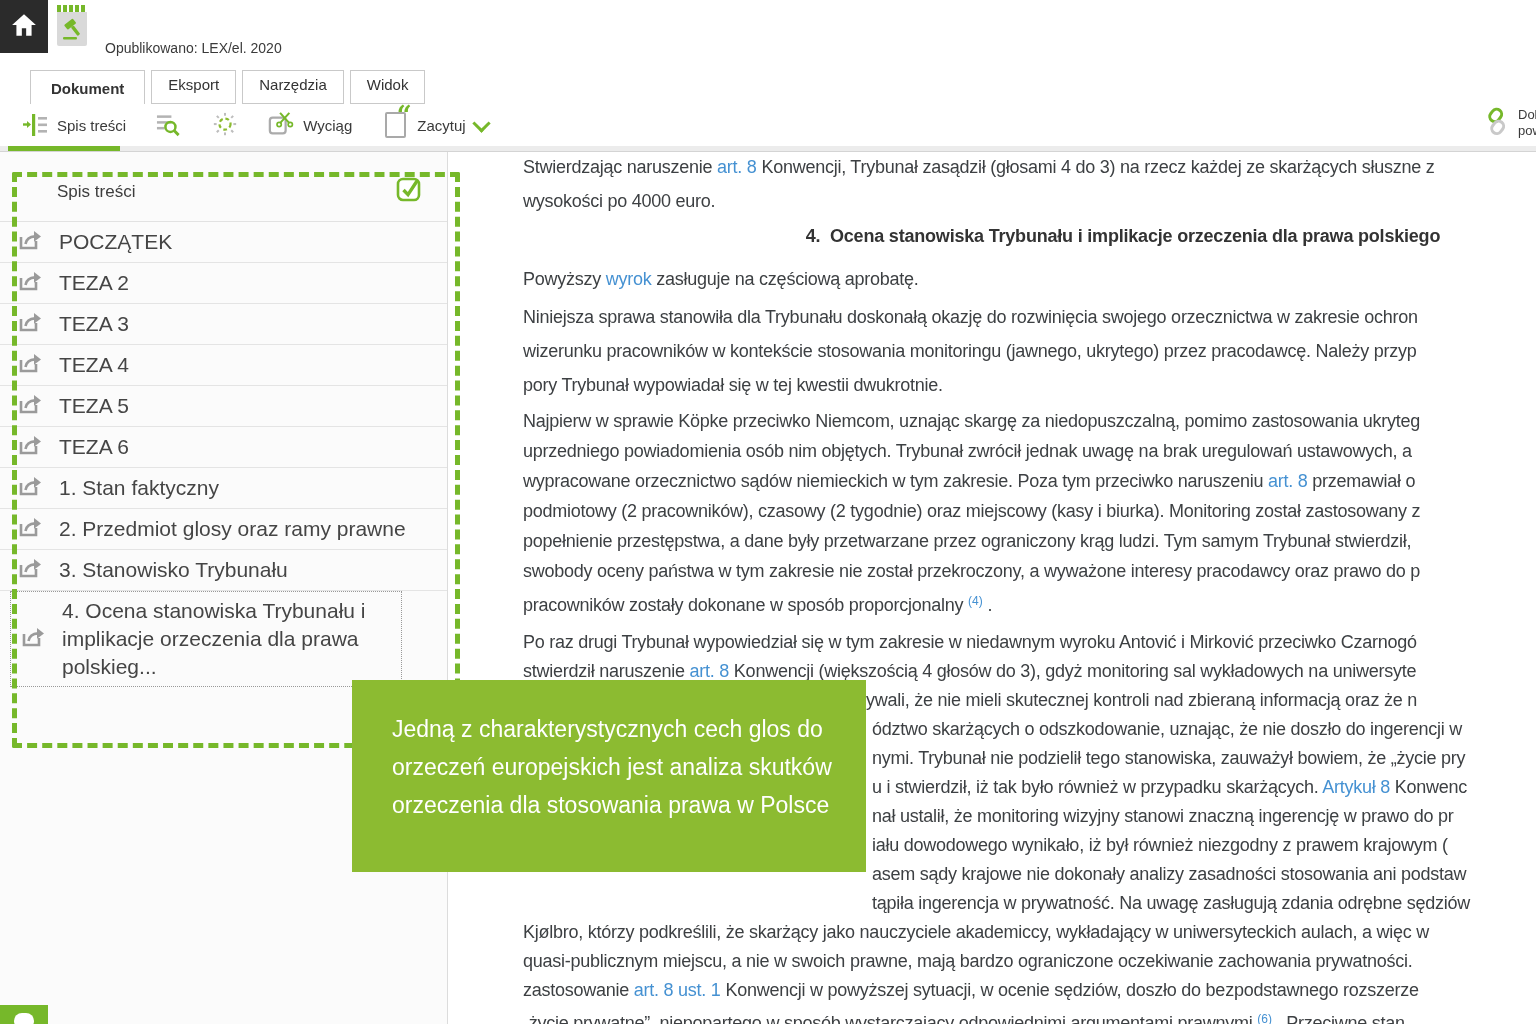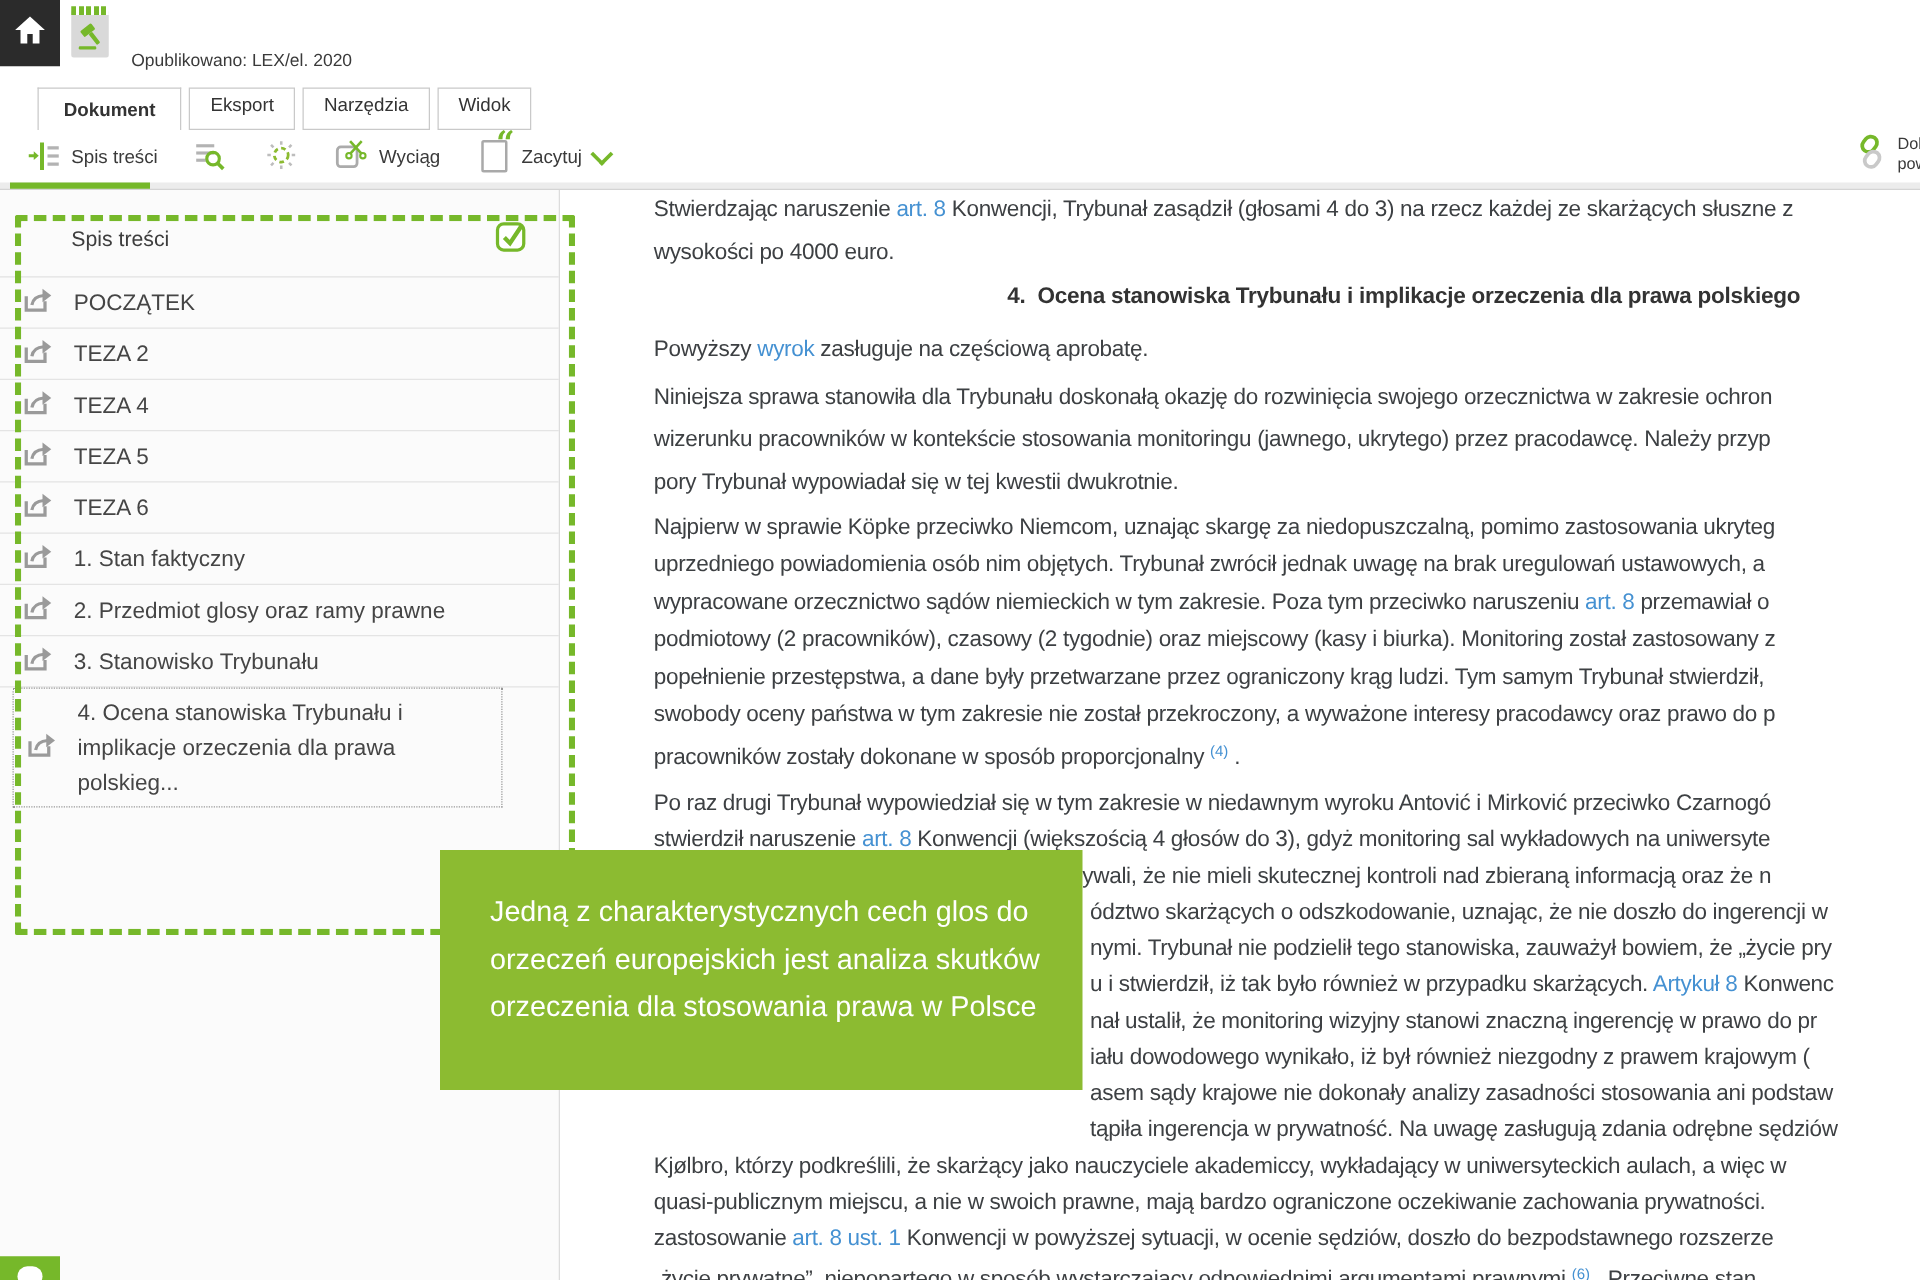--- a/index.html
+++ b/index.html
@@ -44,21 +44,21 @@
   .sidebar{position:absolute;left:0;top:152px;width:448px;height:872px;background:#fbfbfb;
     border-right:1px solid #dcdcdc;box-sizing:border-box}
   .sb-header{position:relative;height:69px;border-bottom:1px solid #e2e2e2}
   .sb-title{position:absolute;left:57px;top:30px;font-size:17px;color:#3d3d3d}
   .sb-check{position:absolute;right:24px;top:24px;cursor:pointer}
   .sb-item{display:flex;align-items:center;min-height:41px;border-bottom:1px solid #e4e4e4;
     padding:0 10px;box-sizing:border-box;cursor:pointer}
   .sb-item:last-child{border-bottom:none;min-height:64px}
   .sb-item .inner{display:flex;align-items:center;gap:15px;padding:3px 8px;width:100%;box-sizing:border-box}
   .sb-item.focus .inner{border:1px dotted #999;width:auto;max-width:392px;padding:5px 10px}
-  .sb-label{font-size:18px;color:#454545;white-space:nowrap}
+  .sb-label{font-size:21px;color:#454545;white-space:nowrap}
   .sb-item.focus .sb-label{white-space:normal;line-height:28px}
   .jump-ic{flex:none}
   
   .coach{position:absolute;left:12px;top:172px;width:448px;height:576px;box-sizing:border-box;
     border:5px dashed var(--accent);border-radius:2px;z-index:6;pointer-events:none}
   .callout{position:absolute;left:352px;top:680px;width:514px;height:192px;box-sizing:border-box;
     background:var(--callout);color:#fff;z-index:20;padding:30px 28px 0 40px;
     font-size:23px;line-height:38px}
   
   .docpane{position:absolute;left:470px;top:152px;width:1253px;height:872px;overflow:hidden;background:#fff}
@@ -212,20 +212,32 @@
       <div class="sb-item">
         <div class="inner">
   <span class="jump-ic">
     <svg width="26" height="22" viewBox="0 0 26 22">
       <path d="M3 8 v11 h15 v-7" fill="none" stroke="#9a9a9a" stroke-width="2.6"></path>
       <path d="M7.5 15 C8.5 9.5 13 7.6 17 7.4" fill="none" stroke="#9a9a9a" stroke-width="2.6"></path>
       <path d="M16 2 l7 5.4 -7 5.4 z" fill="#9a9a9a"></path>
     </svg>
   </span>
 <span class="sb-label">TEZA 2</span>
+        </div>
+      </div>
+      <div class="sb-item">
+        <div class="inner">
+  <span class="jump-ic">
+    <svg width="26" height="22" viewBox="0 0 26 22">
+      <path d="M3 8 v11 h15 v-7" fill="none" stroke="#9a9a9a" stroke-width="2.6"></path>
+      <path d="M7.5 15 C8.5 9.5 13 7.6 17 7.4" fill="none" stroke="#9a9a9a" stroke-width="2.6"></path>
+      <path d="M16 2 l7 5.4 -7 5.4 z" fill="#9a9a9a"></path>
+    </svg>
+  </span>
+<span class="sb-label">TEZA 3</span>
         </div>
       </div>
       <div class="sb-item">
         <div class="inner">
   <span class="jump-ic">
     <svg width="26" height="22" viewBox="0 0 26 22">
       <path d="M3 8 v11 h15 v-7" fill="none" stroke="#9a9a9a" stroke-width="2.6"></path>
       <path d="M7.5 15 C8.5 9.5 13 7.6 17 7.4" fill="none" stroke="#9a9a9a" stroke-width="2.6"></path>
       <path d="M16 2 l7 5.4 -7 5.4 z" fill="#9a9a9a"></path>
     </svg>

